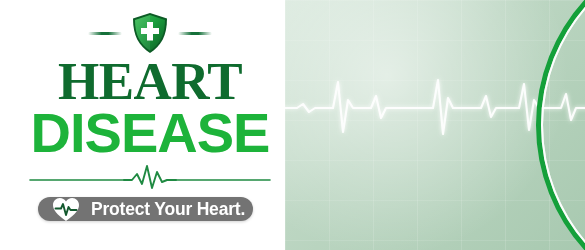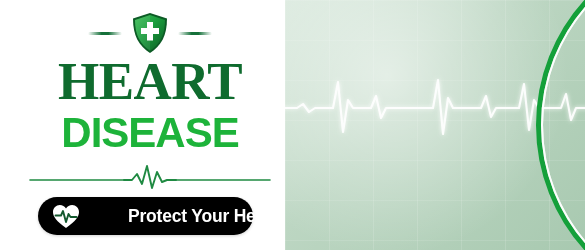--- a/index.html
+++ b/index.html
@@ -72,34 +72,33 @@
 
   .title-heart{
     position:absolute;top:56px;left:0;width:300px;
     font-size:53px;line-height:50px;font-weight:700;
     letter-spacing:-.5px;
     color:#0f6b2e;
     font-family:Liberation Serif, serif;
   }
   .title-disease{
     position:absolute;top:106px;left:0;width:300px;
-    font-size:42px;line-height:54px;font-weight:700;
+    font-size:56px;line-height:54px;font-weight:700;
     letter-spacing:-1px;
     color:#1db33a;
     font-family:"Liberation Sans",sans-serif;
   }
 
   .divider{position:absolute;top:162px;left:28px;width:244px;height:30px;}
 
   .pill{
-    position:absolute;top:197px;left:38px;width:215px;height:38px;
-    background:#000000;border-radius:19px;
+    position:absolute;top:197px;left:38px;width:215px;height:24px;
+    background:#737373;border-radius:19px;
     display:flex;align-items:center;
     box-shadow:0 1px 3px rgba(0,0,0,.18);
-    gap:37px;
   }
   .pill-icon{width:28px;height:25px;margin-left:14px;flex:none;}
   .pill-text{
     margin-left:11px;color:#ffffff;
     font-size:17.5px;font-weight:700;letter-spacing:-.2px;
     font-family:"Liberation Sans",sans-serif;
     white-space:nowrap;
   }
 </style>
 </head>

